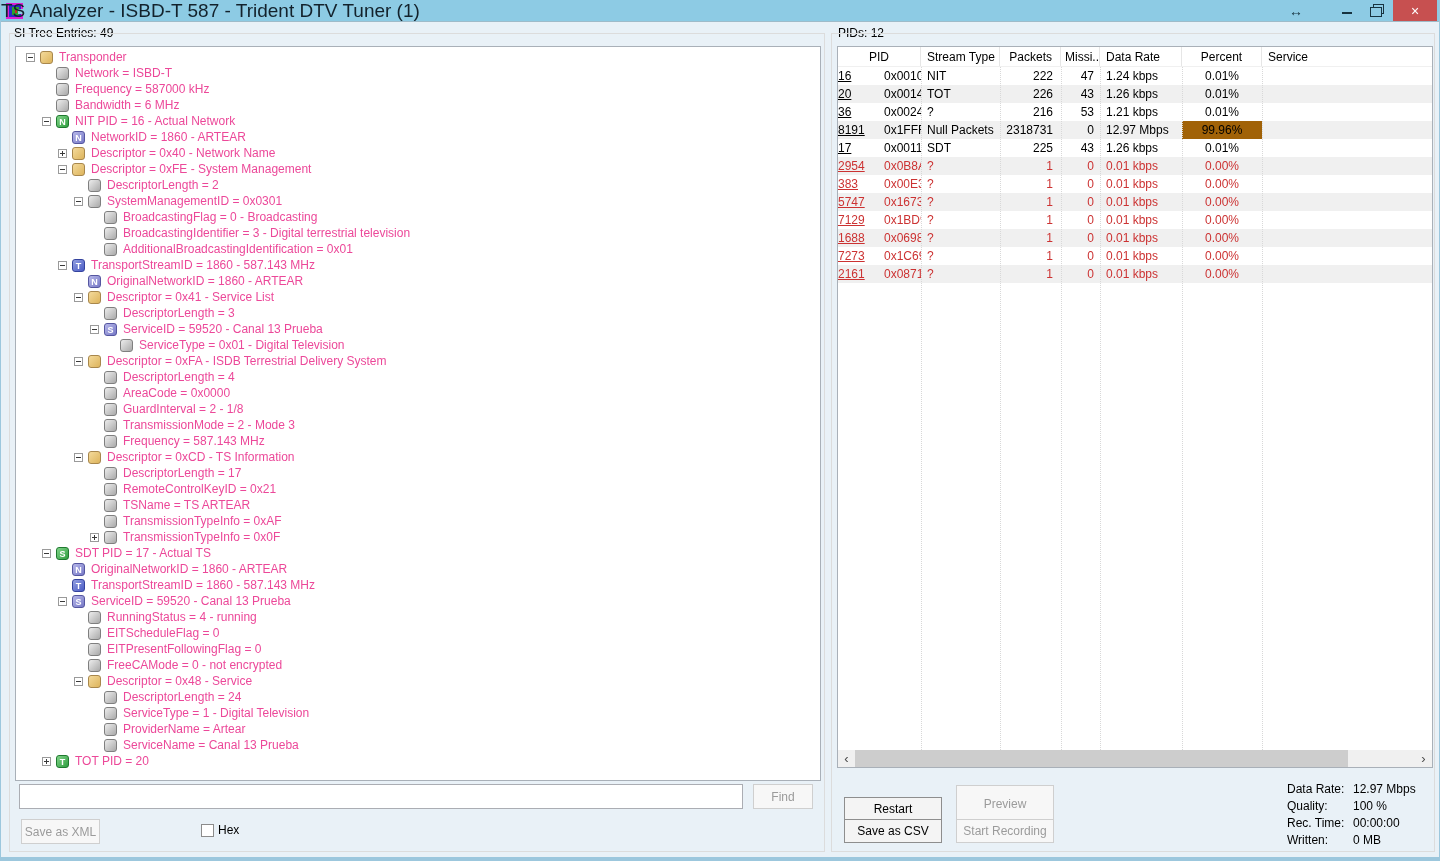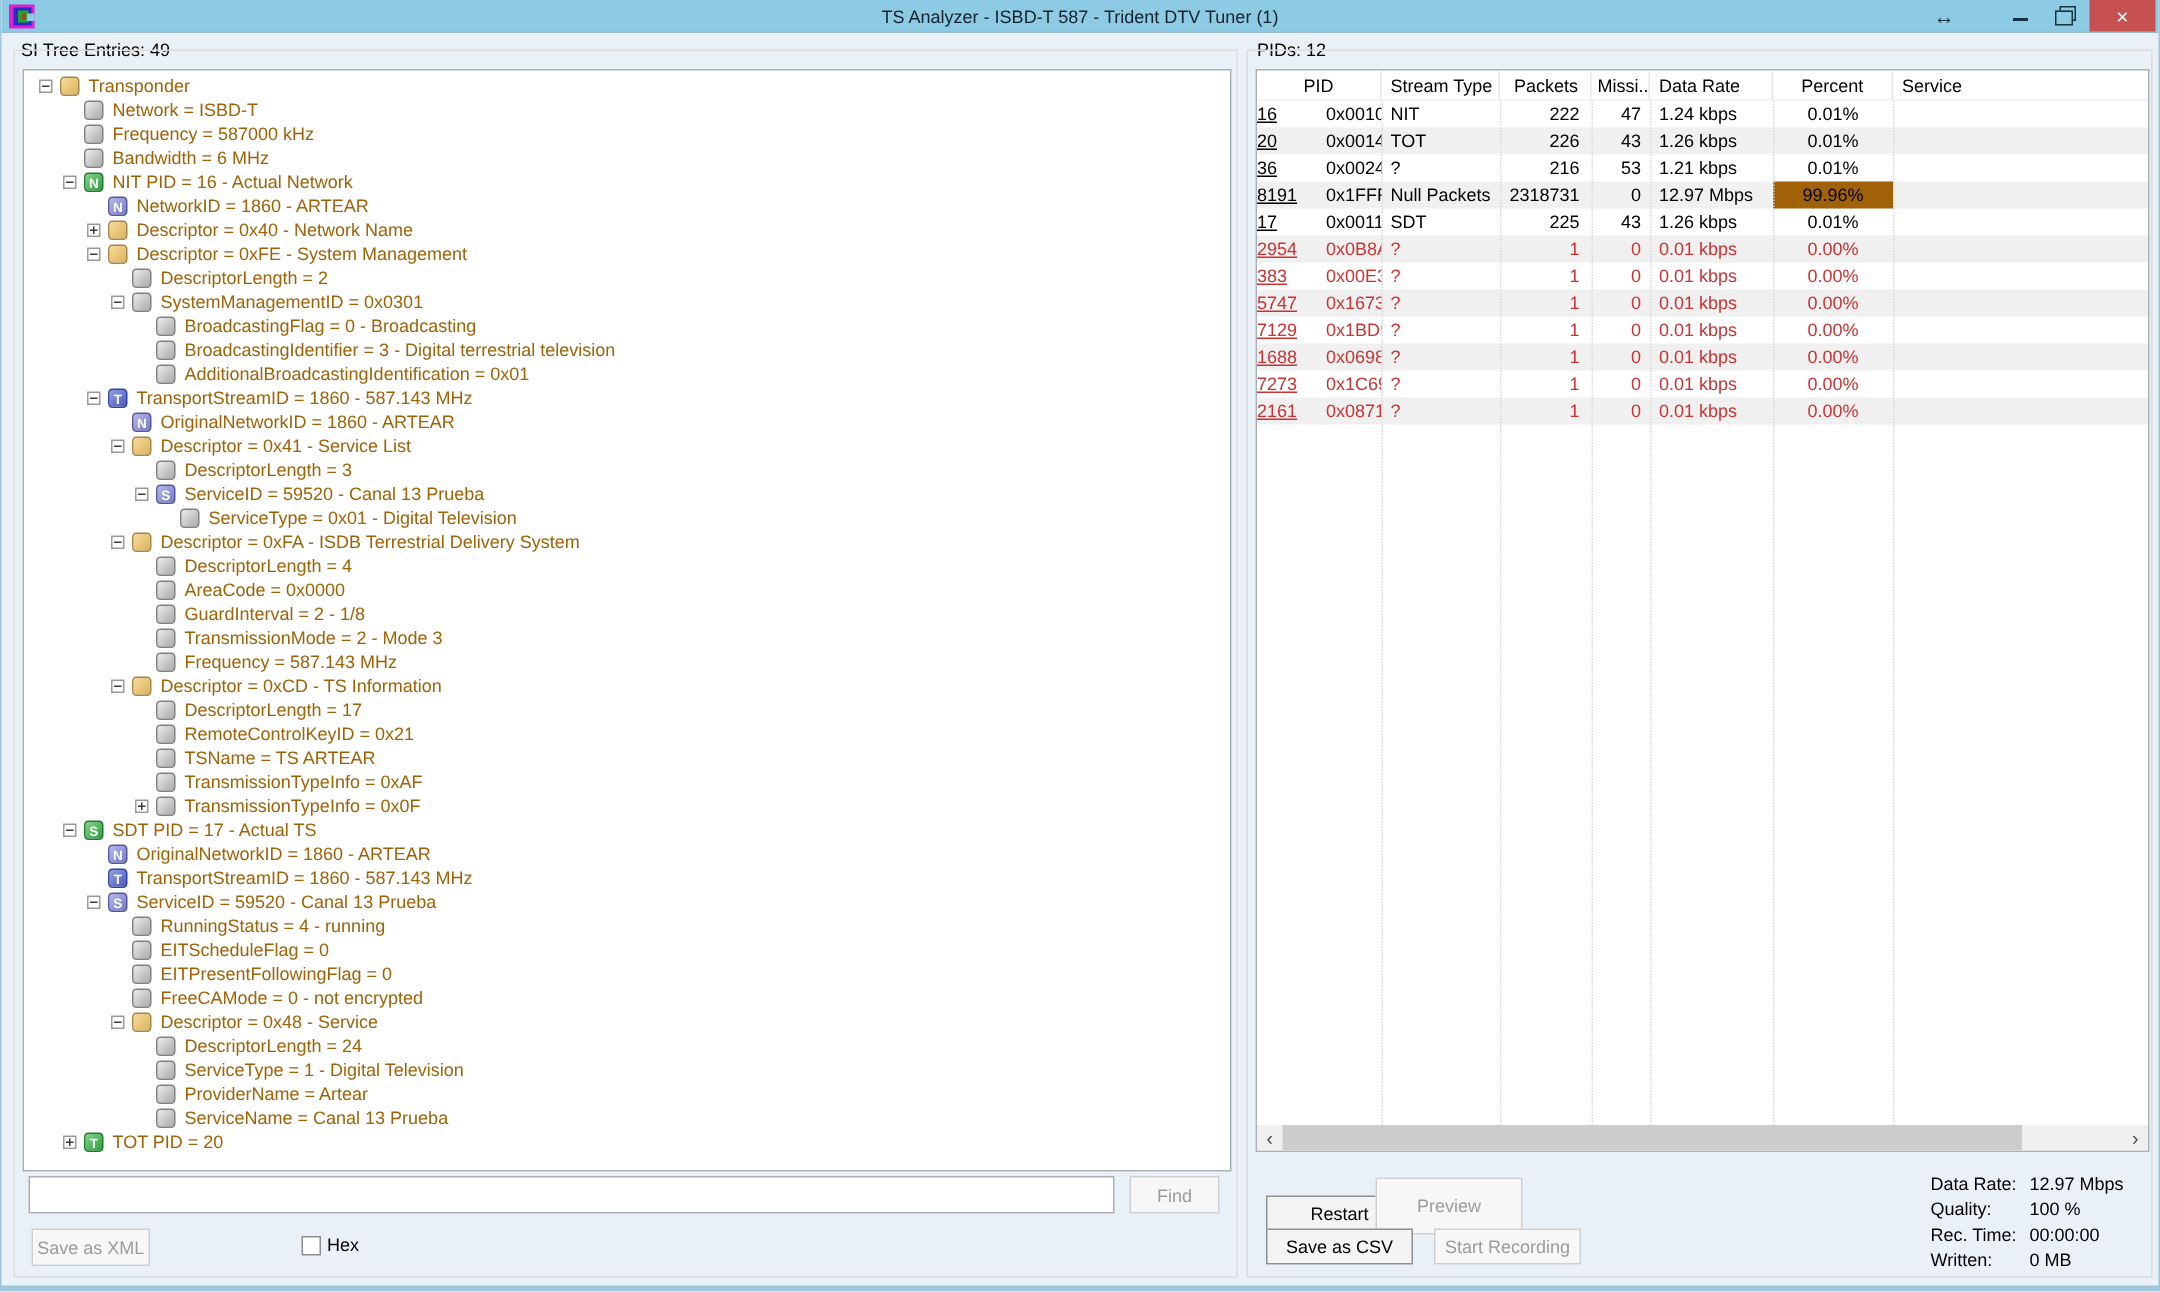--- a/index.html
+++ b/index.html
@@ -9,22 +9,22 @@
   .window { position:relative; width:1440px; height:861px; background:#E9F1F7;
             border-left:1px solid #9CC7DD; border-right:1px solid #9CC7DD; border-bottom:4px solid #9CC7DD; overflow:hidden; }
 
   
   .titlebar { position:absolute; left:0; top:0; width:100%; height:22px; background:#8DCBE4; border-bottom:1px solid #9FBBC9; }
   .app-icon { position:absolute; left:5px; top:3px; width:17px; height:16px; background:#DE1FD4; }
   .app-icon .l2 { position:absolute; left:3px; top:2px; right:2px; bottom:2px; background:#2A2AC8; }
   .app-icon .l3 { position:absolute; left:3px; top:2px; right:2px; bottom:2px; background:#2AA42A; }
   .app-icon .l4 { position:absolute; left:3px; top:2px; right:2px; bottom:2px; background:#C42828; }
   .app-icon .notch { position:absolute; right:0; top:6px; width:5px; height:5px; background:#8DCBE4; }
-  .title-text { position:absolute; left:0; right:0; top:0; height:22px; line-height:22px; text-align:center;
-                font-size:12px; color:#13222C; }
+  .title-text { position:absolute; left:0; right:0; top:0; height:22px; line-height:22px; 
+                font-size:19px; color:#13222C; }
   .winctl { position:absolute; top:0; height:22px; display:flex; align-items:center; justify-content:center; }
   .ctl-resize { right:128px; width:30px; font-size:14px; font-weight:bold; color:#17333F; }
   .ctl-min   { right:78px; width:28px; }
   .ctl-min .bar { width:10px; height:2px; background:#17333F; margin-top:4px; }
   .ctl-restore { right:50px; width:28px; }
   .rst { position:relative; width:10px; height:8px; border:1px solid #17333F; background:#8DCBE4; }
   .rst::before { content:''; position:absolute; left:2px; top:-4px; width:9px; height:8px; border:1px solid #17333F; }
   .rst::after  { content:''; position:absolute; left:-1px; top:-1px; width:10px; height:8px; background:#8DCBE4; border:1px solid #17333F; }
   .ctl-close { right:2px; width:44px; height:21px; top:0; background:#C75050; color:#fff; font-size:14px; }
 
@@ -44,21 +44,21 @@
   .exp.minus, .exp.plus { border:1px solid #9A9A9A; background:#fff; }
   .exp.minus::before, .exp.plus::before { content:''; position:absolute; left:1px; top:3px; width:5px; height:1px; background:#3A3A3A; }
   .exp.plus::after { content:''; position:absolute; left:3px; top:1px; width:1px; height:5px; background:#3A3A3A; }
   .ticon { width:13px; height:13px; flex:0 0 13px; margin-right:6px; border-radius:3px;
            font-size:9px; font-weight:bold; color:#fff; text-align:center; line-height:13px; }
   .ticon.folder { background:linear-gradient(135deg,#F4DA9B,#DDB45C); border:1px solid #A8874C; }
   .ticon.gray   { background:linear-gradient(135deg,#EDEDED,#A9A9A9); border:1px solid #7F7F7F; }
   .ticon.n-green, .ticon.s-green, .ticon.t-green { background:linear-gradient(135deg,#82D48A,#2F9E3F); border:1px solid #1F7A2F; }
   .ticon.n-purple, .ticon.s-purple { background:linear-gradient(135deg,#B7B8EA,#7678C6); border:1px solid #5556A0; }
   .ticon.t-blue { background:linear-gradient(135deg,#93A0E2,#4A5BC4); border:1px solid #34439E; }
-  .tlabel { font-size:12px; color:#a16207; }
+  .tlabel { font-size:12px; color:#ec4899; }
 
   
   .find-input { position:absolute; left:18px; top:784px; width:724px; height:25px; border:1px solid #ABADB3;
                 background:#fff; font-family:"Liberation Sans",sans-serif; font-size:12px; padding:0 4px; outline:none; }
   .btn { position:absolute; display:flex; align-items:center; justify-content:center; font-size:12px;
          background:#F4F4F4; border:1px solid #8E8E8E; color:#000; cursor:default; }
   .btn.disabled { border:1px solid #CFCFCF; background:#F7F7F7; color:#9B9B9B; }
   .btn-find    { left:752px; top:784px; width:60px; height:25px; }
   .btn-savexml { left:20px;  top:819px; width:79px; height:25px; }
   .checkbox { position:absolute; left:200px; top:824px; width:13px; height:13px; background:#fff; border:1px solid #8C8C8C; }
@@ -91,21 +91,21 @@
   .vline { position:absolute; top:0; bottom:0; width:0; border-left:1px dotted #D8D8D8; }
 
   
   .hscroll { position:absolute; left:0; bottom:0; width:100%; height:17px; background:#F0F0F0; display:flex; align-items:center; }
   .sb-arrow { width:17px; height:17px; display:flex; align-items:center; justify-content:center; color:#4A4A4A; font-size:13px; }
   .sb-track { position:relative; flex:1; height:17px; }
   .sb-thumb { position:absolute; left:0; top:0; height:17px; width:493px; background:#CDCDCD; }
 
   
   .btn-restart  { left:843px; top:785px; width:98px; height:24px;margin-top:12px; }
-  .btn-preview  { left:916px; top:785px; width:98px; height:38px; }
+  .btn-preview  { left:955px; top:785px; width:98px; height:38px; }
   .btn-savecsv  { left:843px; top:819px; width:98px; height:24px; }
   .btn-startrec { left:955px; top:819px; width:98px; height:24px; }
   .stats { position:absolute; left:1286px; top:782px; display:grid; grid-template-columns:66px auto; row-gap:3px; font-size:12px; }
   .stat-label { color:#000; } .stat-value { color:#000; }
 </style>
 </head>
 <body>
 
 <div class="window">
 

